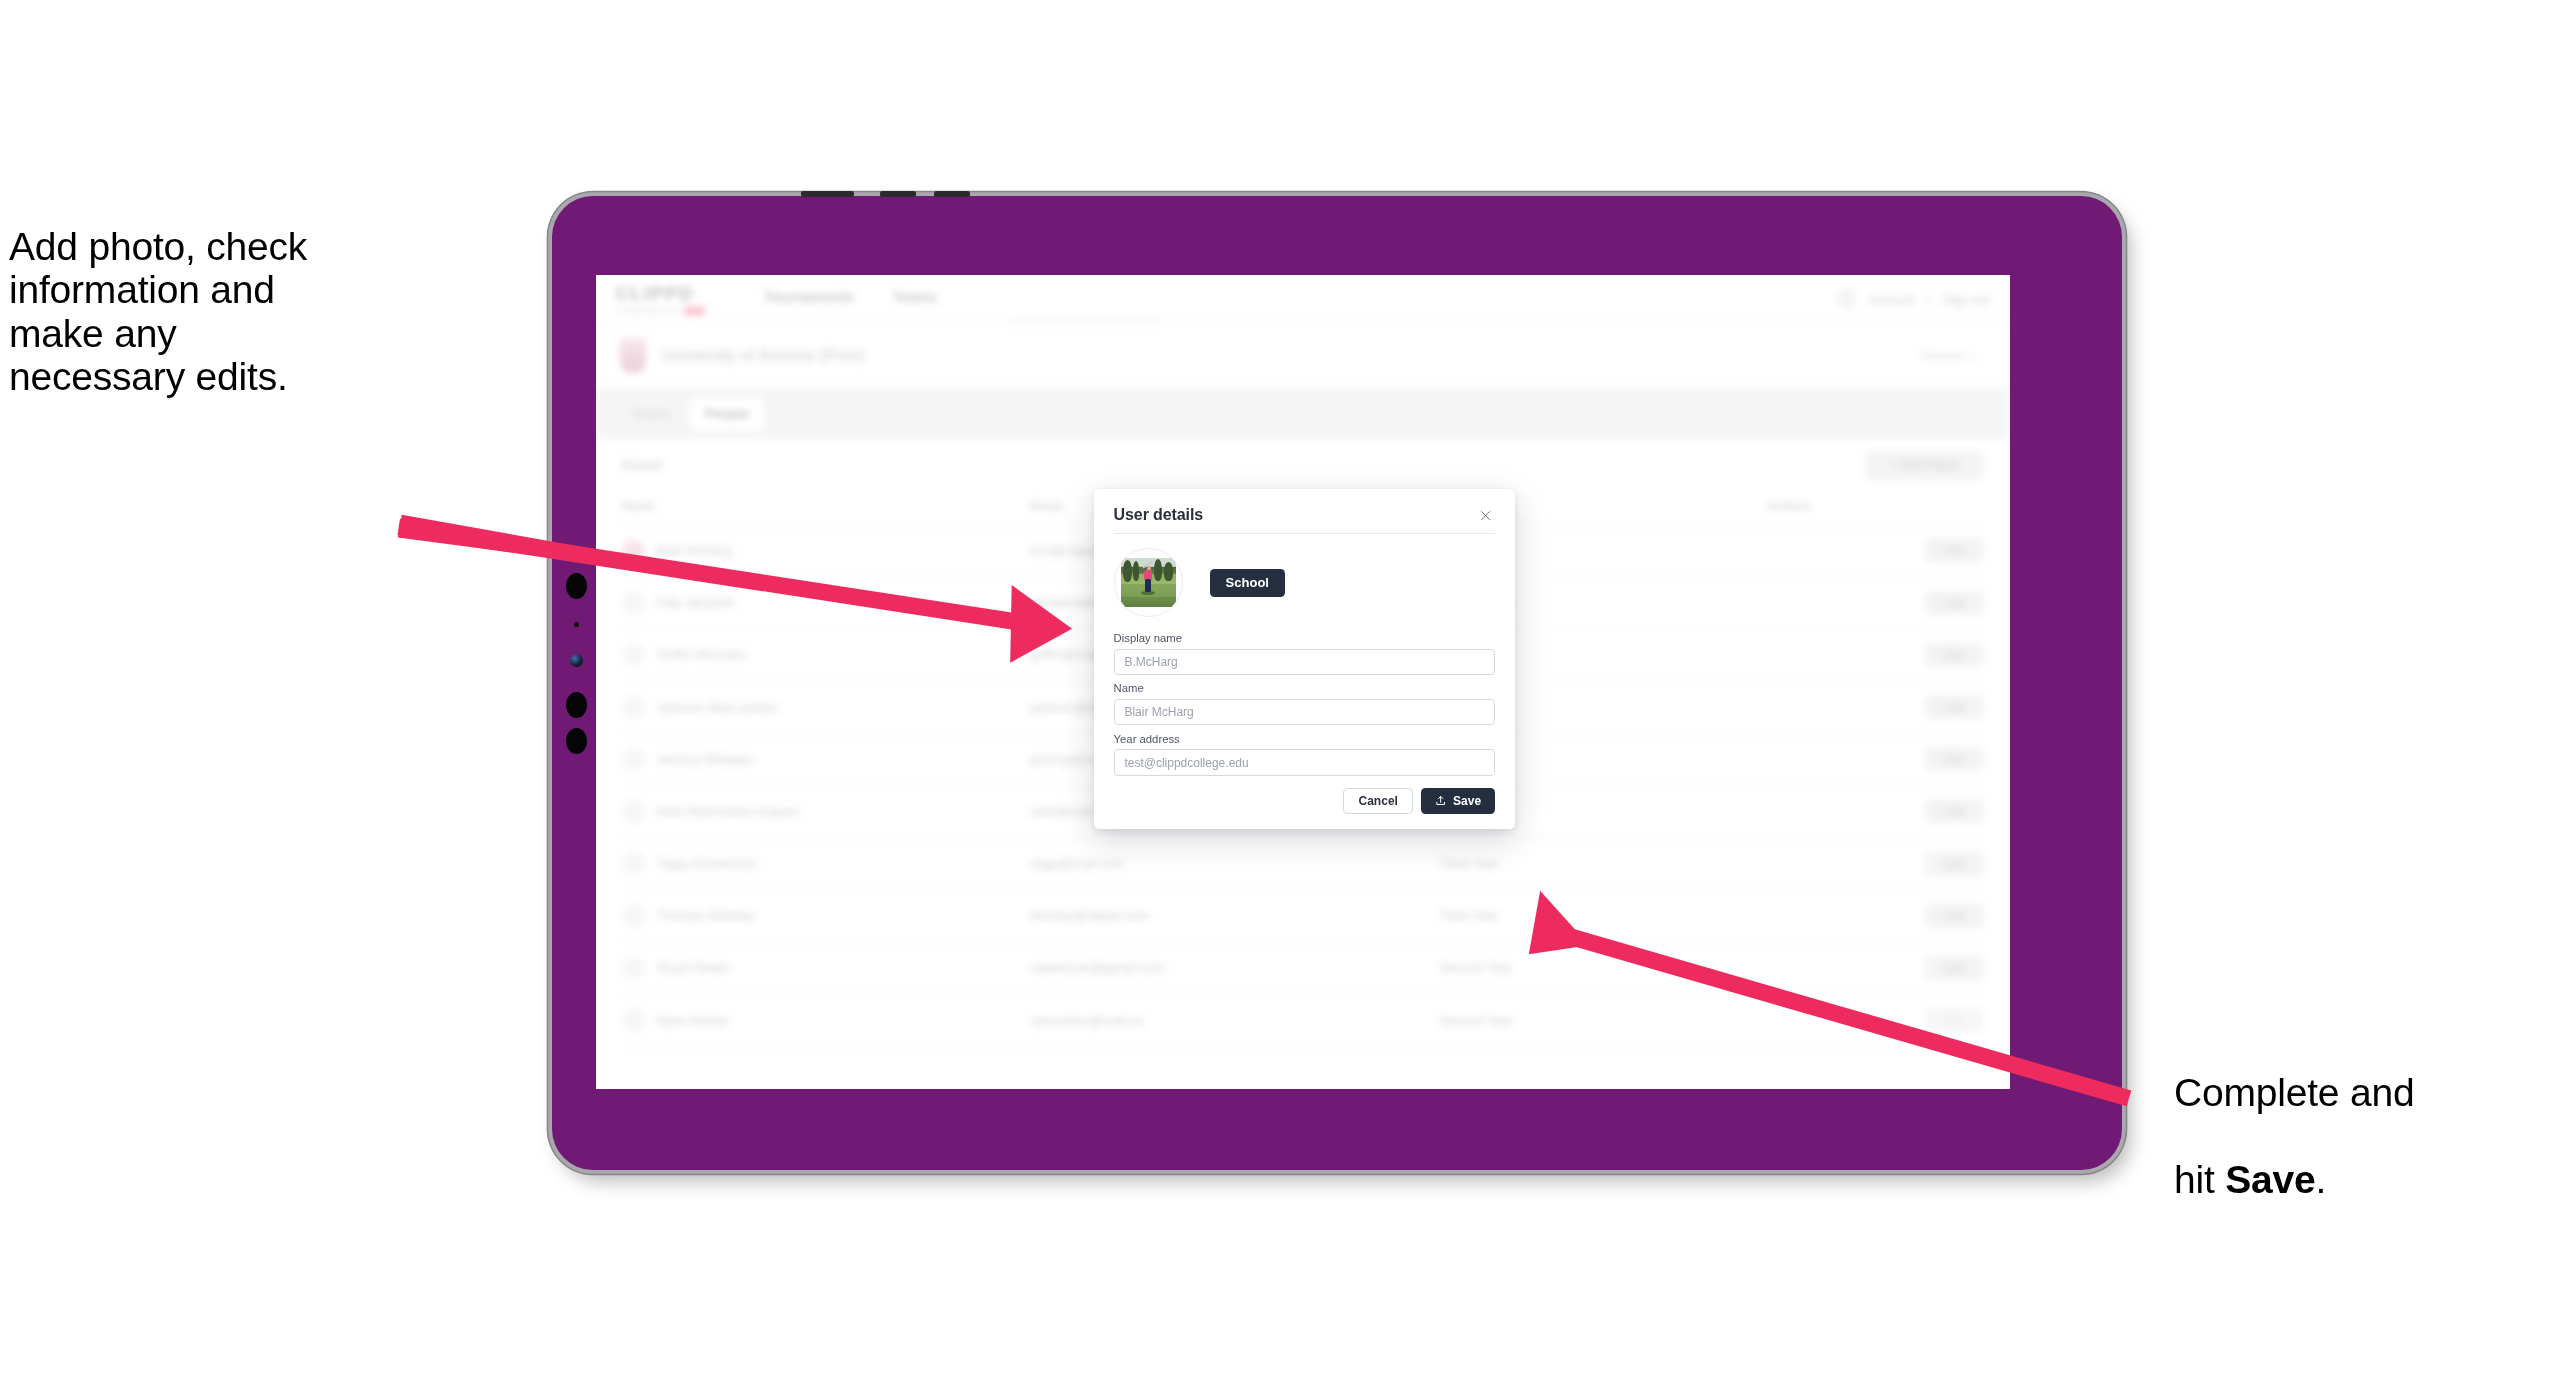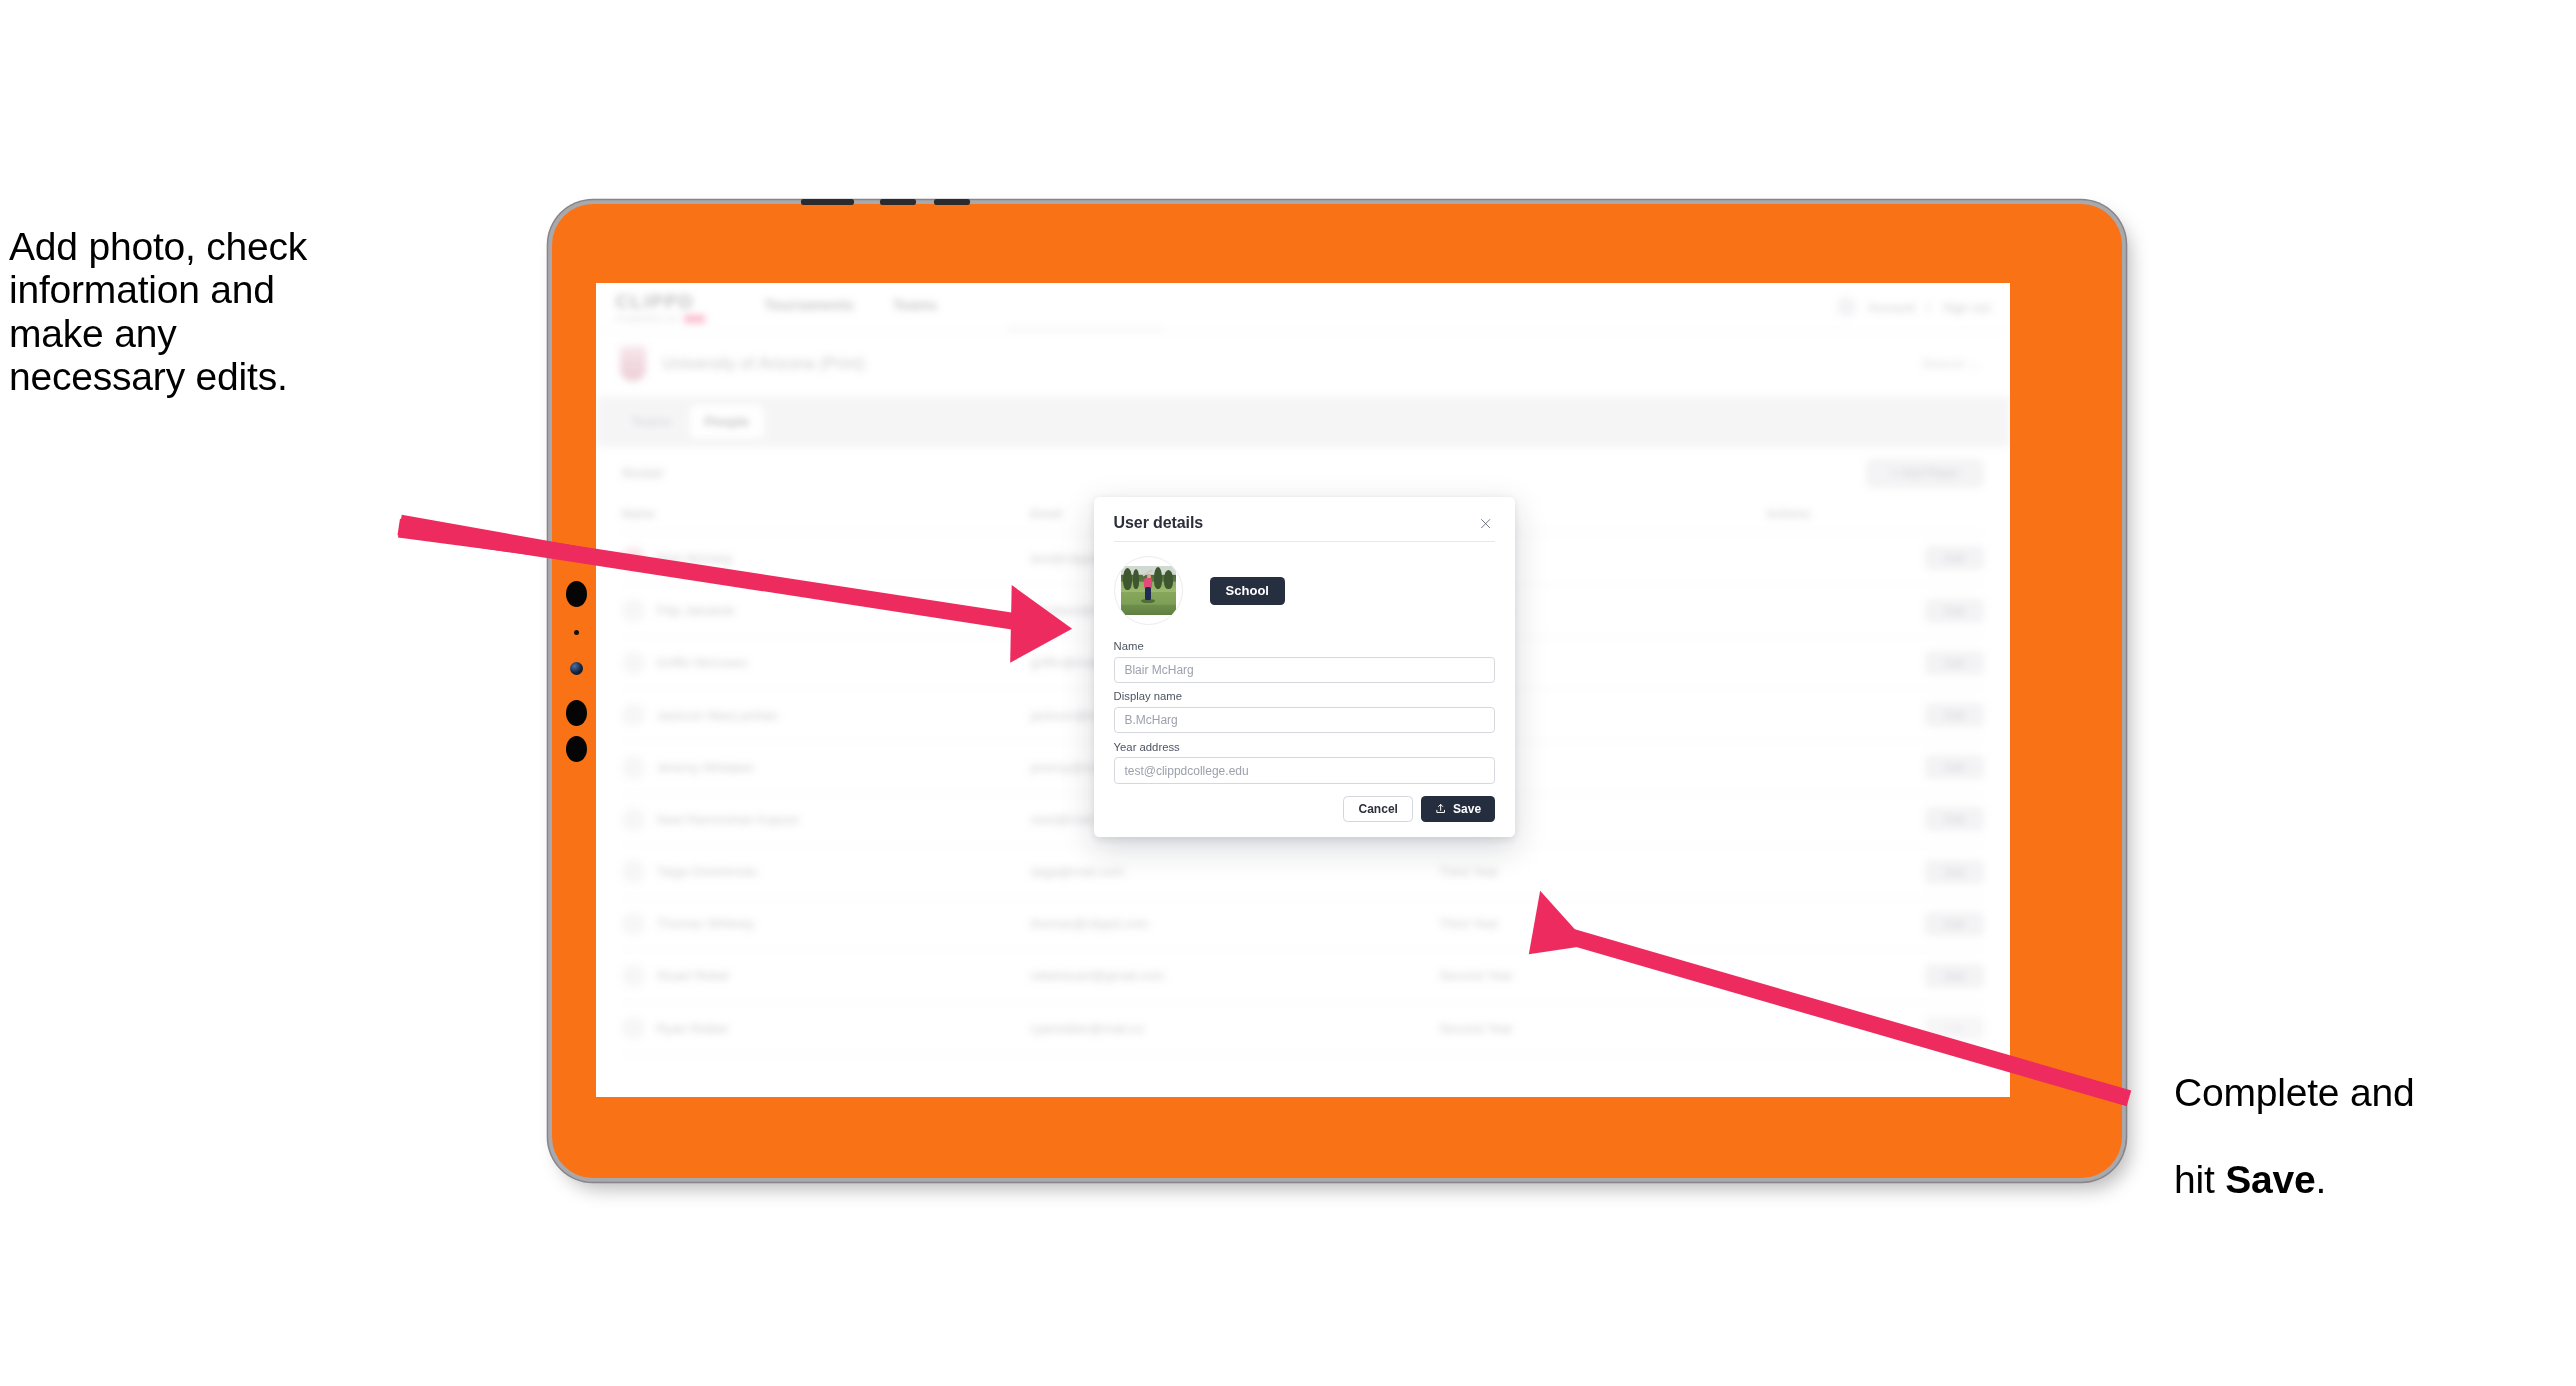--- a/index.html
+++ b/index.html
@@ -21,23 +21,23 @@
     font-weight: 400;
     white-space: pre-line;
   }
   #caption-left  { left: 9px;  top: 225px; width: 498px; }
   #caption-right { left: 2174px; top: 1028px; width: 393px; }
   #caption-right .strong { font-weight: 700; }
 
   
   #tablet {
     position: absolute;
-    left: 552px; top: 204px;
+    left: 552px; top: 196px;
     width: 1570px; height: 974px;
-    background: #f97316;
+    background: #701a75;
     border-radius: 41px;
     box-shadow:
       0 0 0 3.8px #a9a9ad,
       0 0 0 5.3px #85858a,
       7.5px 10.6px 19.6px rgba(0,0,0,.28);
   }
   
   #tablet::before {
     content:"";
     position:absolute; inset:-3.8px;
@@ -488,27 +488,27 @@
               <span id="golfer-head"></span>
               <span id="golfer-torso"></span>
               <span id="golfer-legs"></span>
               <span id="golfer-shadow"></span>
             </div>
           </div>
           <button id="btn-upload">School</button>
         </div>
 
         <div class="field">
+          <label class="field-label">Display name</label>
+          <input class="field-input" type="text" readonly="" placeholder="B.McHarg" style="">
+        </div>
+
+        <div class="field">
           <label class="field-label">Name</label>
           <input class="field-input" type="text" readonly="" placeholder="Blair McHarg" style="">
-        </div>
-
-        <div class="field">
-          <label class="field-label">Display name</label>
-          <input class="field-input" type="text" readonly="" placeholder="B.McHarg" style="">
         </div>
 
         <div class="field">
           <label class="field-label">Year address</label>
           <input class="field-input" type="text" readonly="" placeholder="test@clippdcollege.edu" style="">
         </div>
 
 
         <div id="modal-actions">
           <button id="btn-cancel">Cancel</button>

